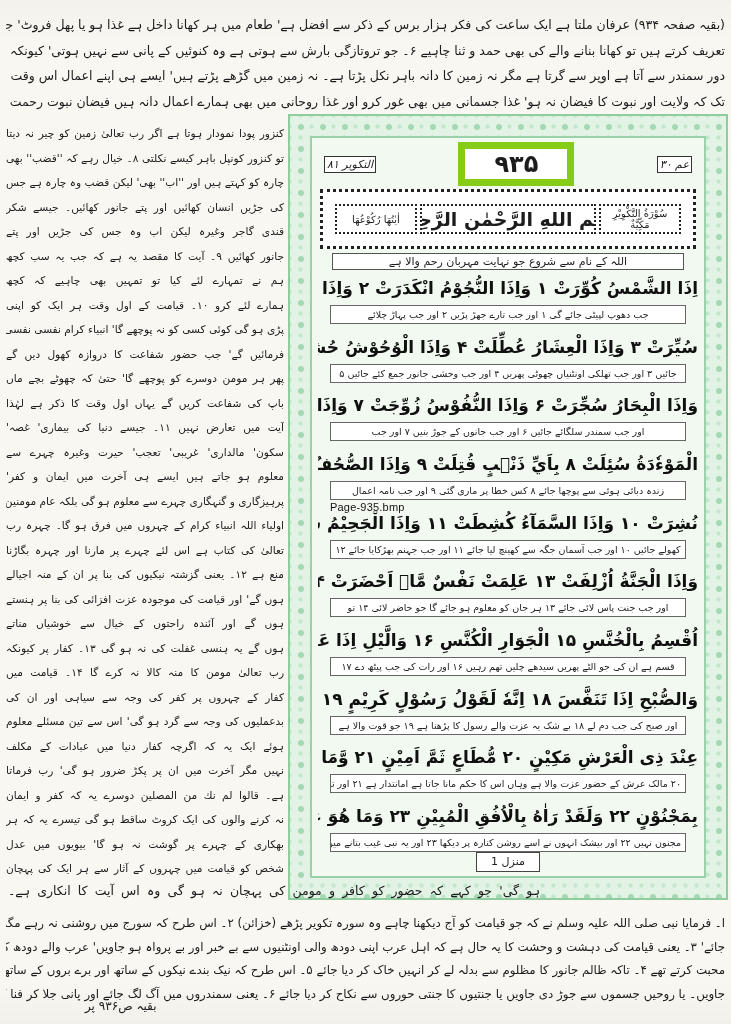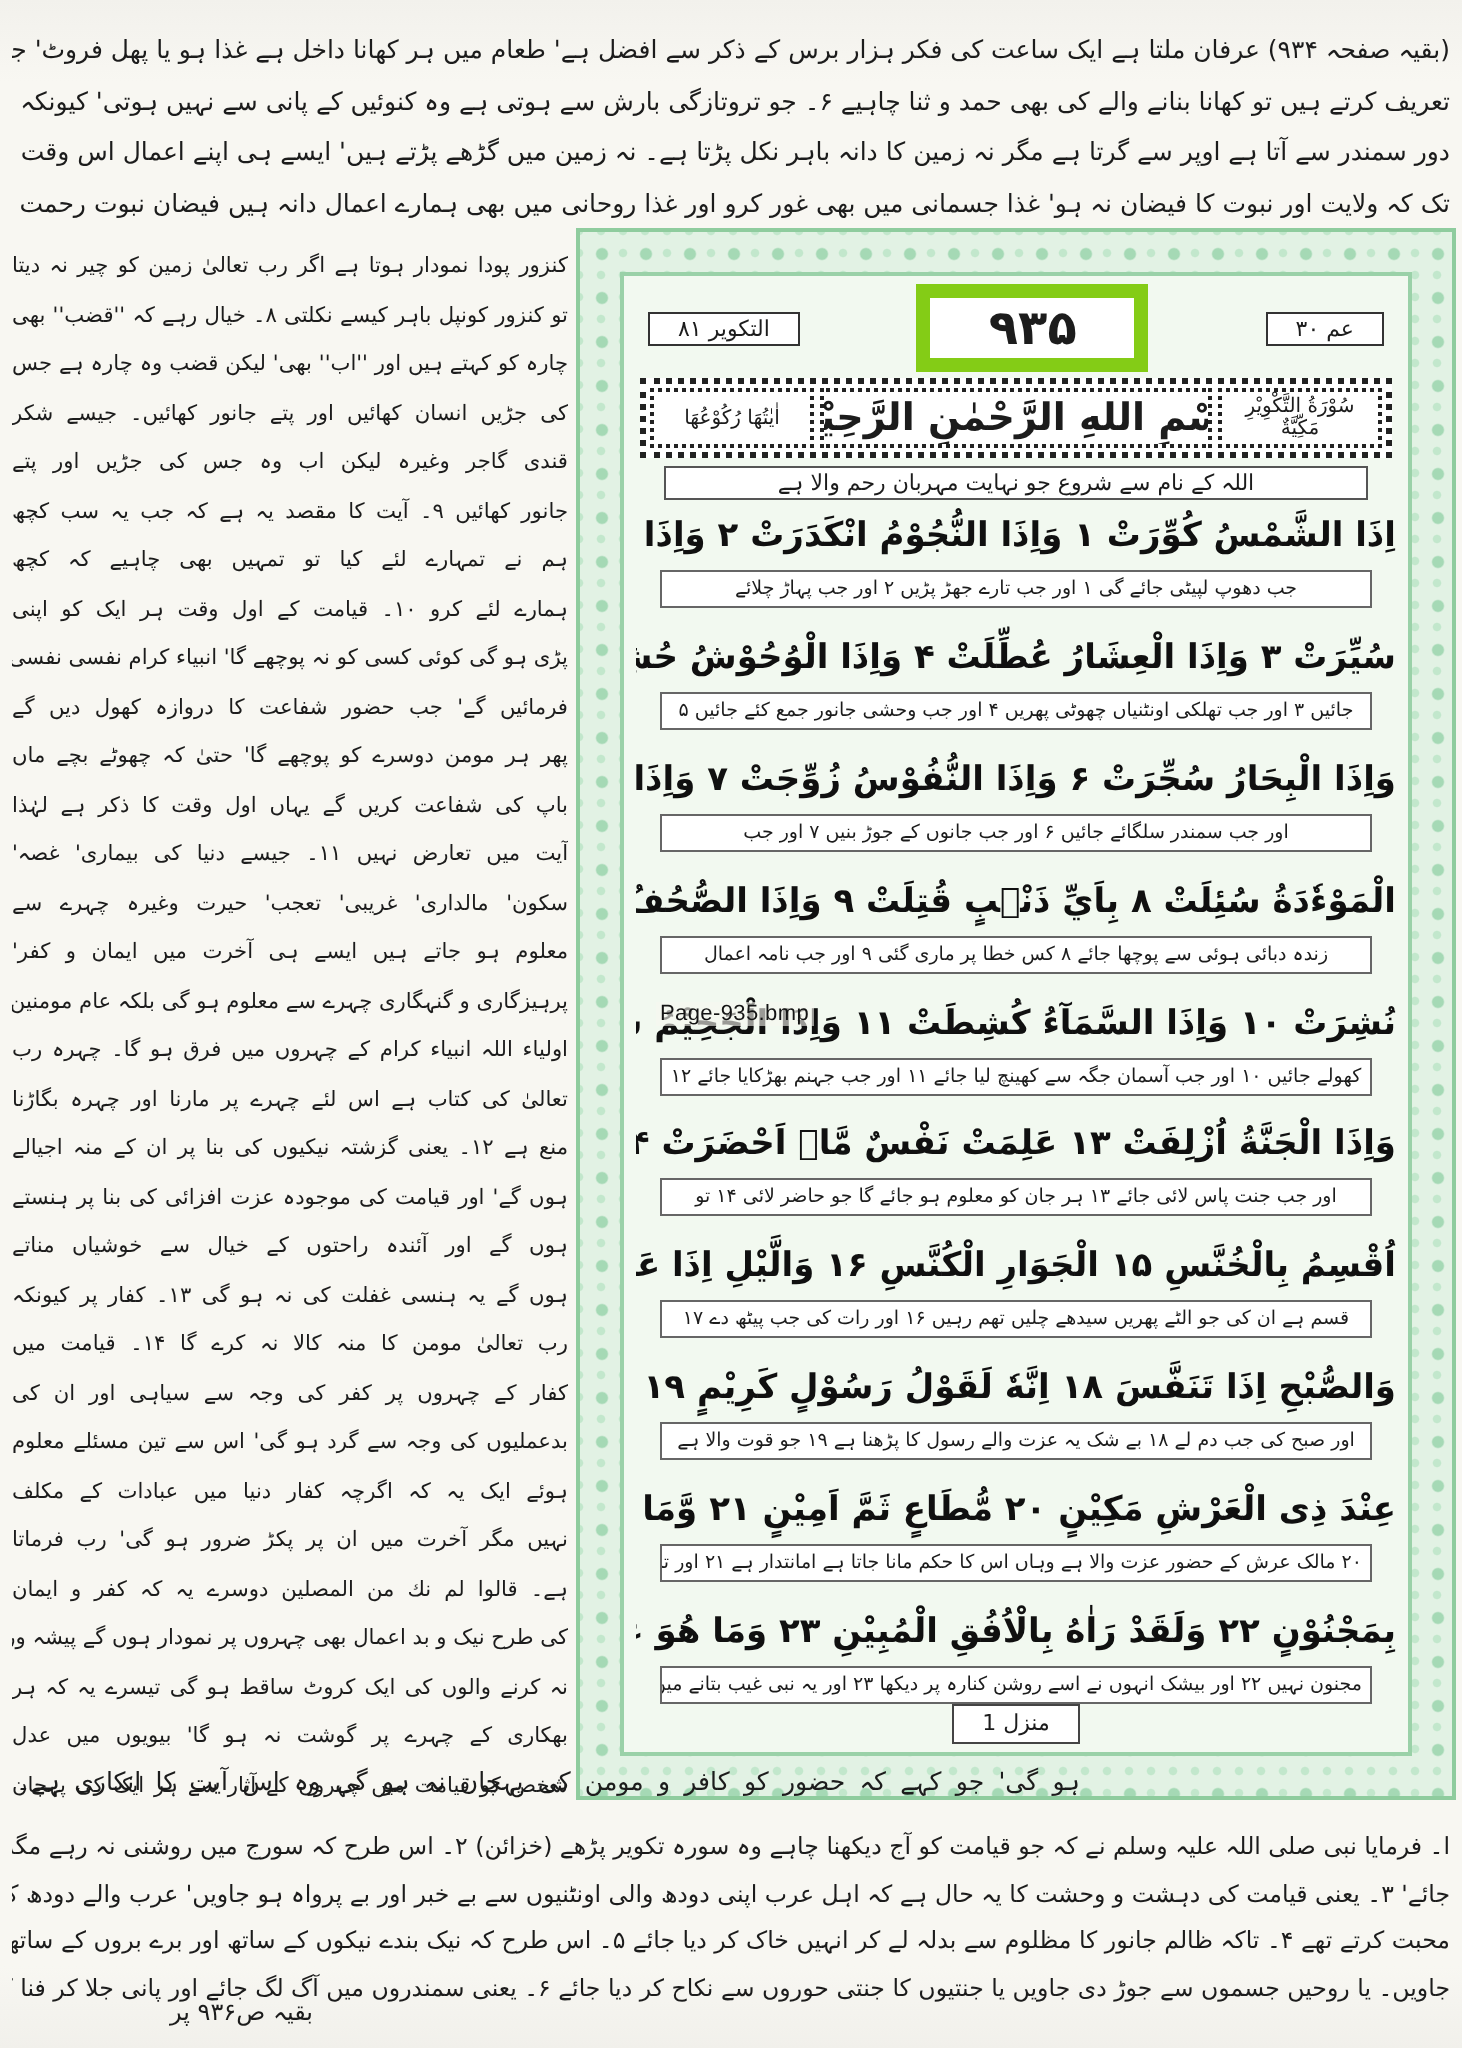--- a/index.html
+++ b/index.html
@@ -28,25 +28,25 @@
     background-size:22px 22px,11px 11px;
     background-position:0 0,5px 5px;
   }
   .q-panel{
     box-sizing:border-box;width:100%;height:100%;
     background:#f2f9f0;border:2px solid #9ad1a8;
     display:flex;flex-direction:column;justify-content:space-between;
     padding:4px 6px;
   }
   .q-header{display:flex;justify-content:space-between;align-items:center;padding:0 6px;}
-  .q-tag{background:#fff;border:1px solid #333;font-size:11px;padding:1px 14px;direction:rtl;}
+  .q-tag{background:#fff;border:1px solid #333;font-size:11px;padding:1px 2px;direction:rtl;font-style:italic;}
   .q-pageno{background:#fff;border:7px solid #84cc16;font-size:24px;font-weight:bold;padding:0 29px;line-height:30px;direction:rtl;}
   .star-band{
     display:flex;align-items:stretch;gap:3px;border:3px dotted #222;
-    background:#fff;padding:2px;margin:3px 2px;
+    background:#fff;padding:12px;margin:3px 2px;
   }
   .cartouche{border:2px dotted #222;background:#fff;direction:rtl;text-align:center;
     display:flex;align-items:center;justify-content:center;}
   .cartouche.side{width:74px;font-size:10px;line-height:11px;padding:2px;}
   .cartouche.mid{flex:1;font-size:19px;font-weight:bold;padding:2px 4px;white-space:nowrap;overflow:hidden;}
   .bism-urdu{
     background:#fff;border:1px solid #555;margin:1px 14px;padding:1px 20px;
     direction:rtl;text-align:center;font-size:11px;white-space:nowrap;overflow:hidden;
   }
   .q-row{display:flex;flex-direction:column;}
@@ -109,21 +109,20 @@
       <div class="jline" lang="ur">منع ہے ۱۲۔ یعنی گزشتہ نیکیوں کی بنا پر ان کے منہ اجیالے</div>
       <div class="jline" lang="ur">ہوں گے' اور قیامت کی موجودہ عزت افزائی کی بنا پر ہنستے</div>
       <div class="jline" lang="ur">ہوں گے اور آئندہ راحتوں کے خیال سے خوشیاں مناتے</div>
       <div class="jline" lang="ur">ہوں گے یہ ہنسی غفلت کی نہ ہو گی ۱۳۔ کفار پر کیونکہ</div>
       <div class="jline" lang="ur">رب تعالیٰ مومن کا منہ کالا نہ کرے گا ۱۴۔ قیامت میں</div>
       <div class="jline" lang="ur">کفار کے چہروں پر کفر کی وجہ سے سیاہی اور ان کی</div>
       <div class="jline" lang="ur">بدعملیوں کی وجہ سے گرد ہو گی' اس سے تین مسئلے معلوم</div>
       <div class="jline" lang="ur">ہوئے ایک یہ کہ اگرچہ کفار دنیا میں عبادات کے مکلف</div>
       <div class="jline" lang="ur">نہیں مگر آخرت میں ان پر پکڑ ضرور ہو گی' رب فرماتا</div>
       <div class="jline" lang="ur">ہے۔ قالوا لم نك من المصلين دوسرے یہ کہ کفر و ایمان</div>
-      <div class="jline" lang="ur">کی طرح نیک و بد اعمال بھی چہروں پر نمودار ہوں گے پیشہ ور</div>
       <div class="jline" lang="ur">نہ کرنے والوں کی ایک کروٹ ساقط ہو گی تیسرے یہ کہ ہر</div>
       <div class="jline" lang="ur">بھکاری کے چہرے پر گوشت نہ ہو گا' بیویوں میں عدل</div>
       <div class="jline" lang="ur">شخص کو قیامت میں چہروں کے آثار سے ہر ایک کی پہچان</div>
     </div>
 
   <div class="q-frame">
     <div class="q-panel">
 
       <div class="q-header">
         <span class="q-tag">التكوير ۸۱</span>

